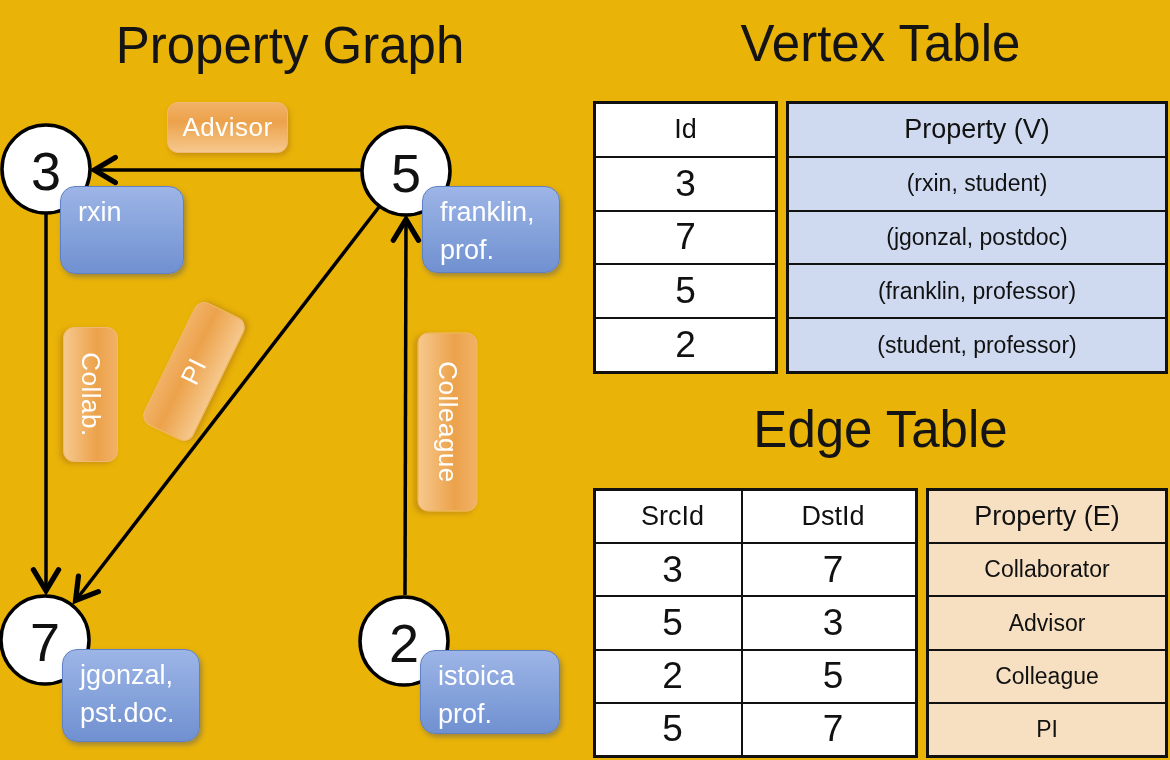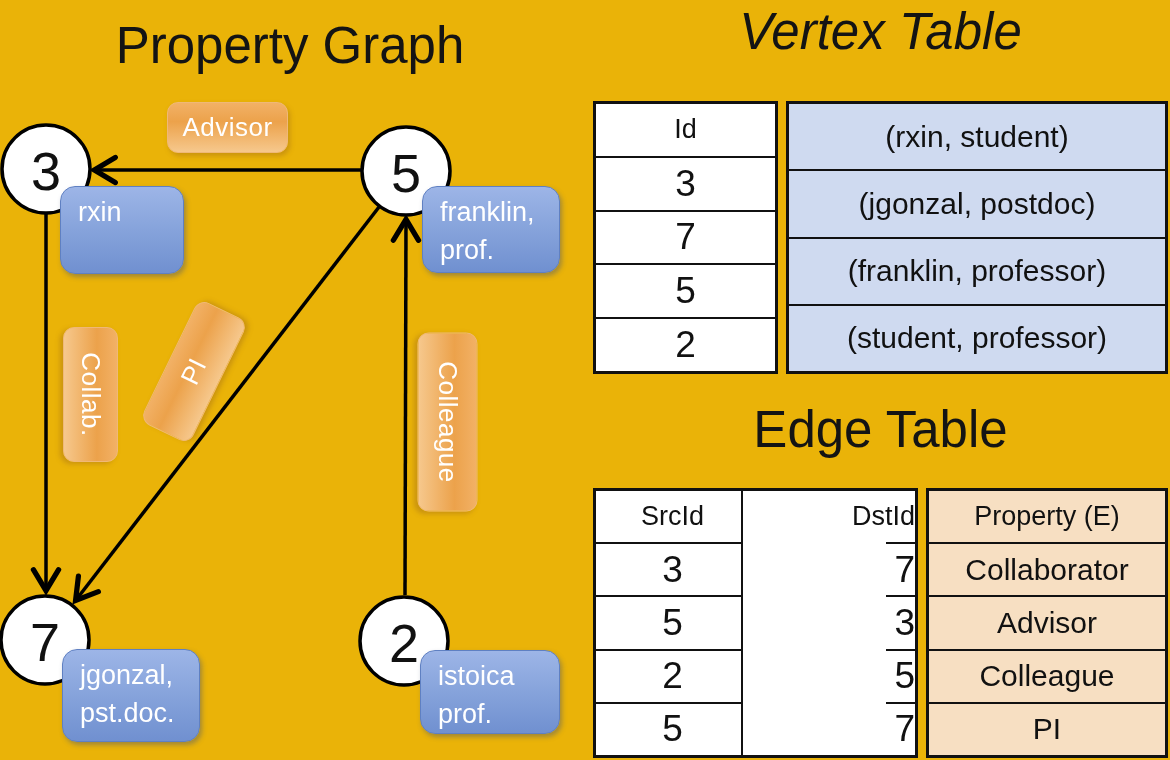--- a/index.html
+++ b/index.html
@@ -6,21 +6,21 @@
   .stage {
     position:relative; width:1170px; height:760px; overflow:hidden;
     background:#eab308; font-family:"Liberation Sans", sans-serif; color:#111;
   }
   
   .title {
     position:absolute; text-align:center; font-size:51px; font-weight:400;
     letter-spacing:0px; color:#141414; white-space:nowrap;
   }
   .title-graph  { left:30px;  top:16px;  width:520px; }
-  .title-vertex { left:593px; top:2px;  width:575px;font-style:italic; }
+  .title-vertex { left:593px; top:14px;  width:575px; }
   .title-edge   { left:593px; top:400px; width:575px; }
 
   
   .graph-svg { position:absolute; left:0; top:0; }
 
   .node-num {
     position:absolute; transform:translate(-50%,-50%);
     font-size:54px; color:#111; line-height:1;
   }
 
@@ -53,36 +53,36 @@
   .vbox-istoica  { left:420px; top:650px; width:140px; height:84px; }
 
   
   .tbox {
     position:absolute; box-sizing:border-box;
     border:3px solid #111; background:#fff;
     display:flex; flex-direction:column;
   }
   .tbox .cell {
     flex:1; display:flex; align-items:center; justify-content:center;
-    border-top:2.5px solid #111; font-size:30px; color:#111;
+    border-top:2.5px solid #111; font-size:23px; color:#111;
     white-space:nowrap;
   }
   .tbox .cell:first-child { border-top:none; }
   .tbox .cell.hdr { font-weight:normal; font-size:27px; }
   .tbox .cell.num { font-size:37px; }
 
   .vt-id   { left:593px; top:101px; width:185px; height:273px; }
   .vt-prop { left:786px; top:101px; width:382px; height:273px; background:#cfdaf0; }
   .vt-prop .cell { background:#cfdaf0; }
   .vt-prop .cell.hdr { background:#cfdaf0; }
 
   .et-ids  { left:593px; top:488px; width:325px; height:270px; flex-direction:row; }
   .et-col  { display:flex; flex-direction:column; height:100%; }
   .et-col-src { width:145px; border-right:2.5px solid #111; }
-  .et-col-dst { flex:1;align-items:flex-end; }
+  .et-col-dst { flex:1; }
   .et-col .cell { flex:1;padding-left:8px; }
   .et-prop { left:926px; top:488px; width:242px; height:270px; background:#f7dfc2;justify-content:center; }
   .et-prop .cell { background:#f7dfc2; }
 </style>
 </head>
 <body>
 
 <div class="stage">
 
   <div class="title title-graph">Property Graph</div>
@@ -134,20 +134,21 @@
   </div>
 
   <div class="tbox vt-id">
     <div class="cell hdr">Id</div>
     <div class="cell num">3</div>
     <div class="cell num">7</div>
     <div class="cell num">5</div>
     <div class="cell num">2</div>
   </div>
   <div class="tbox vt-prop">
+    <div class="cell hdr">Property (V)</div>
     <div class="cell">(rxin, student)</div>
     <div class="cell">(jgonzal, postdoc)</div>
     <div class="cell">(franklin, professor)</div>
     <div class="cell">(student, professor)</div>
   </div>
 
   <div class="tbox et-ids">
     <div class="et-col et-col-src">
       <div class="cell hdr">SrcId</div>
       <div class="cell num">3</div>

